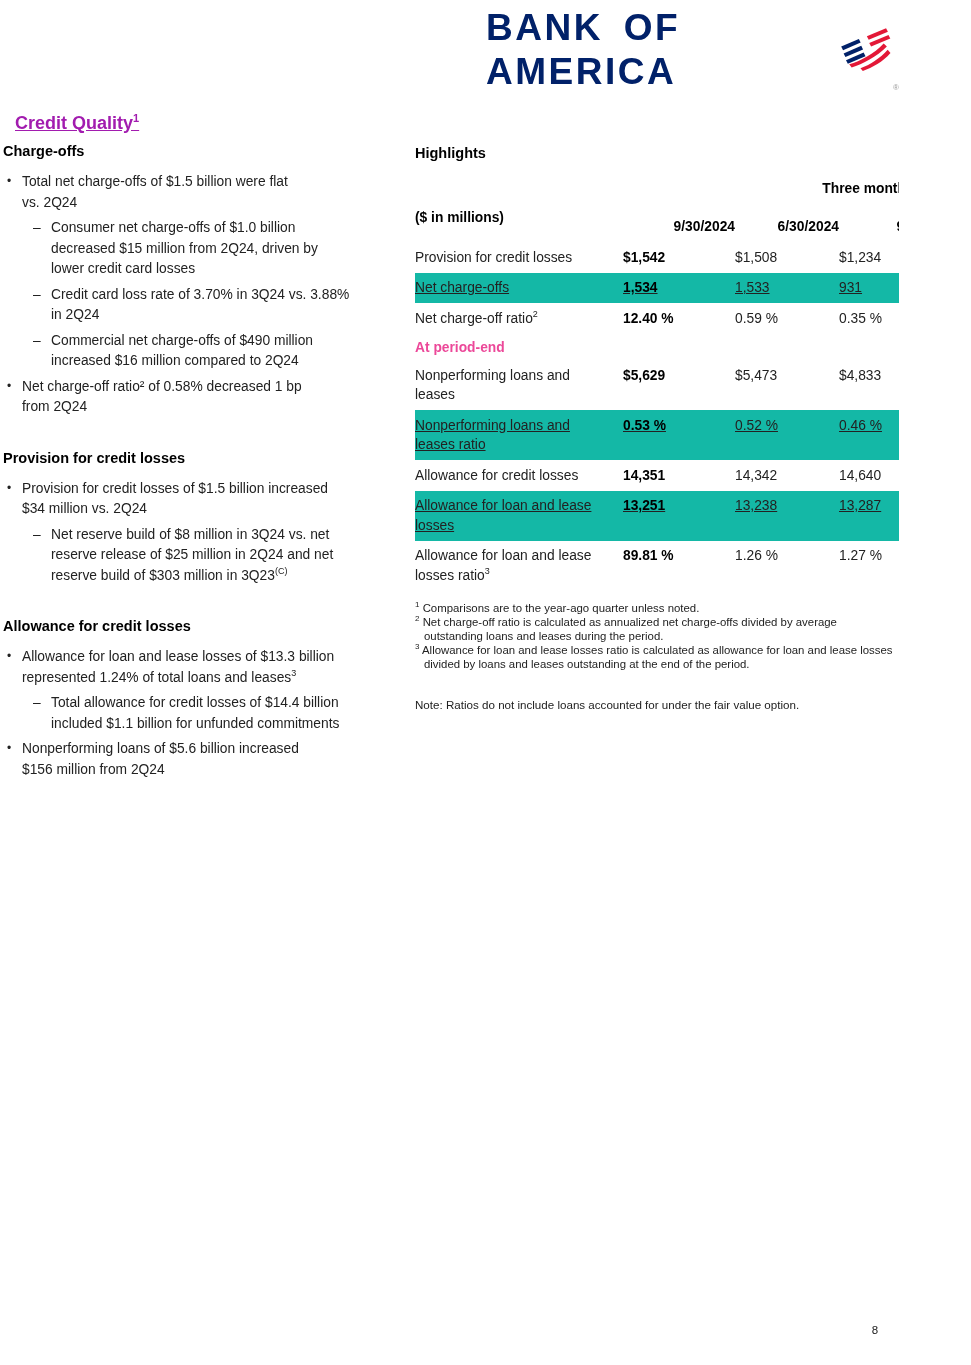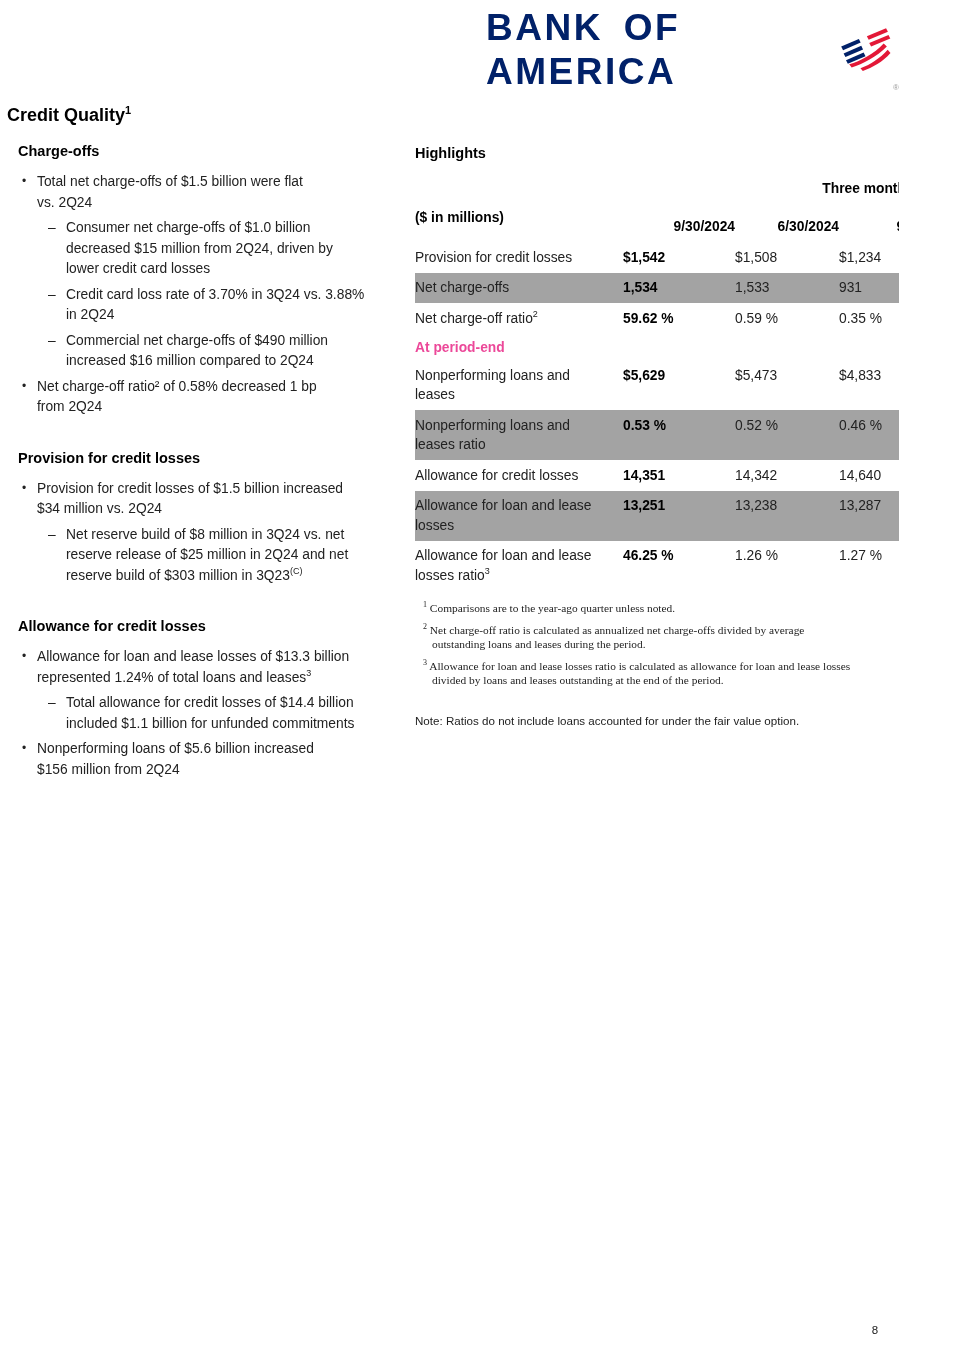--- a/index.html
+++ b/index.html
@@ -6,52 +6,52 @@
   body{font-family:"Liberation Sans","DejaVu Sans",sans-serif;color:#222222;}
   .page{position:relative;width:899px;height:1365px;background:#ffffff;overflow:hidden;}
 
   
   .logo{position:absolute;top:6px;left:486px;display:flex;align-items:center;}
   .logo-text{font-size:37px;font-weight:bold;color:#012169;letter-spacing:2.5px;word-spacing:8px;line-height:44px;}
   .flag{width:64px;height:50px;margin-left:8px;margin-top:-2px;}
   .reg{font-size:8px;color:#9a9a9a;align-self:flex-end;margin-bottom:2px;margin-left:1px;}
 
   
-  .title{position:absolute;top:104px;left:7px;margin:0;font-size:18px;font-weight:bold;color:#000000;}
+  .title{position:absolute;top:104px;left:7px;margin:8px;font-size:18px;font-weight:bold;color:#a21caf;text-decoration:underline;}
   .title sup{font-size:11px;}
 
   
-  .left-col{position:absolute;top:141px;left:18px;width:398px;}
+  .left-col{position:absolute;top:141px;left:3px;width:398px;}
   .section{margin-bottom:30px;}
   .section h2{margin:0 0 11px 0;font-size:14.5px;font-weight:bold;color:#000;line-height:20px;}
   .item{position:relative;margin-bottom:5px;font-size:13.8px;line-height:20.5px;white-space:pre-line;color:#222;}
   .item sup{font-size:9px;line-height:0;}
   .b1{padding-left:19px;}
   .b1::before{content:"\2022";position:absolute;left:4px;top:-1px;font-size:12px;}
   .b2{padding-left:48px;}
   .b2::before{content:"\2013";position:absolute;left:30px;}
 
   
   .right-col{position:absolute;top:143px;left:415px;width:543px;}
   .right-col h2{margin:0 0 13px 0;font-size:14.5px;font-weight:bold;color:#000;line-height:20px;}
   .tgrid{display:grid;grid-template-columns:208px 112px 104px 119px;}
   .span-head{grid-column:2/5;text-align:right;font-weight:bold;font-size:13.8px;padding:5px 0 8px 0;color:#000;}
   .col-head{padding:6px 0 8px 0;font-weight:bold;font-size:13.8px;color:#000;}
   .col-head.num{text-align:right;margin-top:9px;}
   .trow{display:grid;grid-template-columns:208px 112px 104px 119px;padding:5.5px 0;font-size:13.8px;line-height:19.5px;}
-  .trow.shaded{background:#a3a3a3;}
+  .trow.shaded{background:#14b8a6;text-decoration:underline;}
   .trow.section-row{padding:4px 0 3px 0;}
   .tlabel{white-space:pre-line;color:#222;}
   .tlabel sup{font-size:9px;line-height:0;}
   .tlabel.bold{font-weight:bold;color:#ec4899;}
   .tval{text-align:left;color:#222;}
   .tval.first{font-weight:bold;color:#000;}
 
   .footnotes{margin-top:10px;width:540px;}
-  .fn{margin:8px;padding-left:9px;text-indent:-9px;font-size:11.4px;line-height:14px;color:#222;white-space:pre-line;font-family:Liberation Serif, serif;}
+  .fn{margin:0;padding-left:9px;text-indent:-9px;font-size:11.4px;line-height:14px;color:#222;white-space:pre-line;}
   .fn sup{font-size:8px;line-height:0;}
   .note{margin:26px 0 0 0;font-size:11.6px;line-height:15px;color:#222;}
 
   .pagenum{position:absolute;top:1324px;left:860px;width:30px;text-align:center;font-size:11.5px;color:#222;}
 </style>
 </head>
 <body>
 
 <div class="page">
 
@@ -137,21 +137,21 @@
 
       <div class="trow shaded">
         <div class="tlabel"><span>Net charge-offs</span></div>
         <div class="tval first">1,534</div>
         <div class="tval">1,533</div>
         <div class="tval">931</div>
       </div>
 
       <div class="trow">
         <div class="tlabel"><span>Net charge-off ratio</span><sup>2</sup></div>
-        <div class="tval first">59.62 %</div>
+        <div class="tval first">12.40 %</div>
         <div class="tval">0.59 %</div>
         <div class="tval">0.35 %</div>
       </div>
 
       <div class="trow section-row">
         <div class="tlabel bold"><span>At period-end</span></div>
         <div class="tval"></div>
         <div class="tval"></div>
         <div class="tval"></div>
       </div>
@@ -183,21 +183,21 @@
         <div class="tlabel"><span>Allowance for loan and lease
 losses</span></div>
         <div class="tval first">13,251</div>
         <div class="tval">13,238</div>
         <div class="tval">13,287</div>
       </div>
 
       <div class="trow">
         <div class="tlabel"><span>Allowance for loan and lease
 losses ratio</span><sup>3</sup></div>
-        <div class="tval first">46.25 %</div>
+        <div class="tval first">89.81 %</div>
         <div class="tval">1.26 %</div>
         <div class="tval">1.27 %</div>
       </div>
     </div>
 
     <div class="footnotes">
       <p class="fn"><sup>1</sup> <span>Comparisons are to the year-ago quarter unless noted.</span></p>
       <p class="fn"><sup>2</sup> <span>Net charge-off ratio is calculated as annualized net charge-offs divided by average
 outstanding loans and leases during the period.</span></p>
       <p class="fn"><sup>3</sup> <span>Allowance for loan and lease losses ratio is calculated as allowance for loan and lease losses

